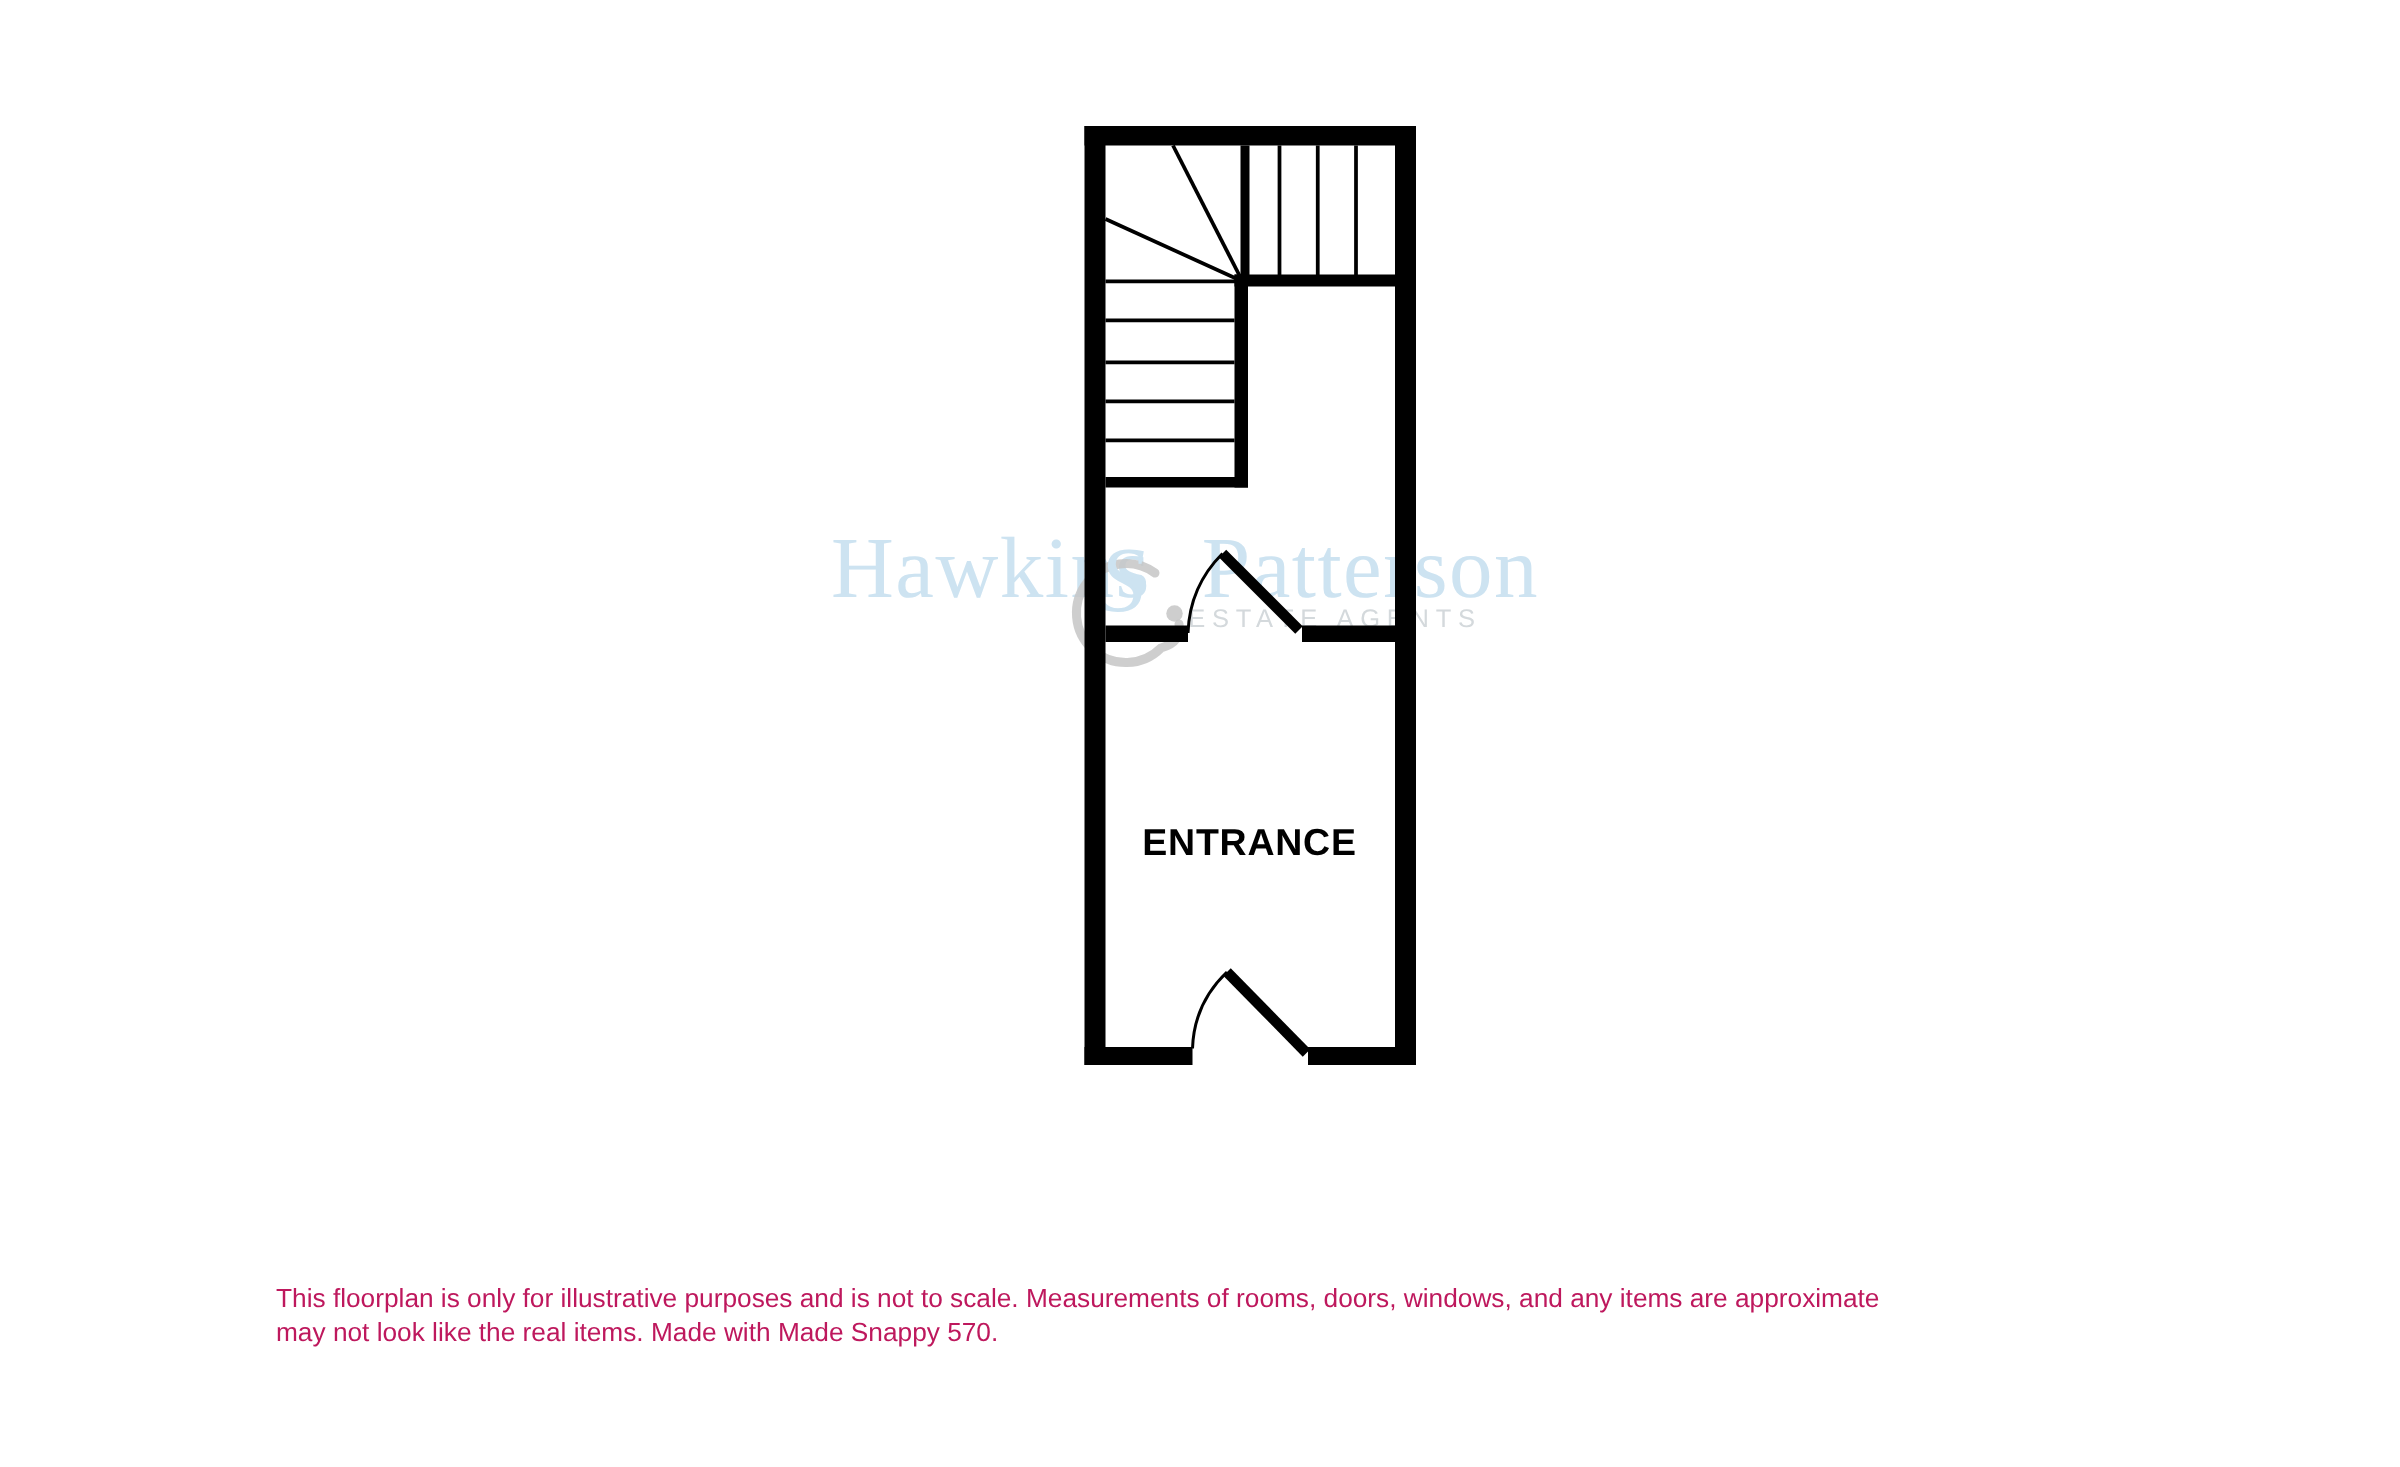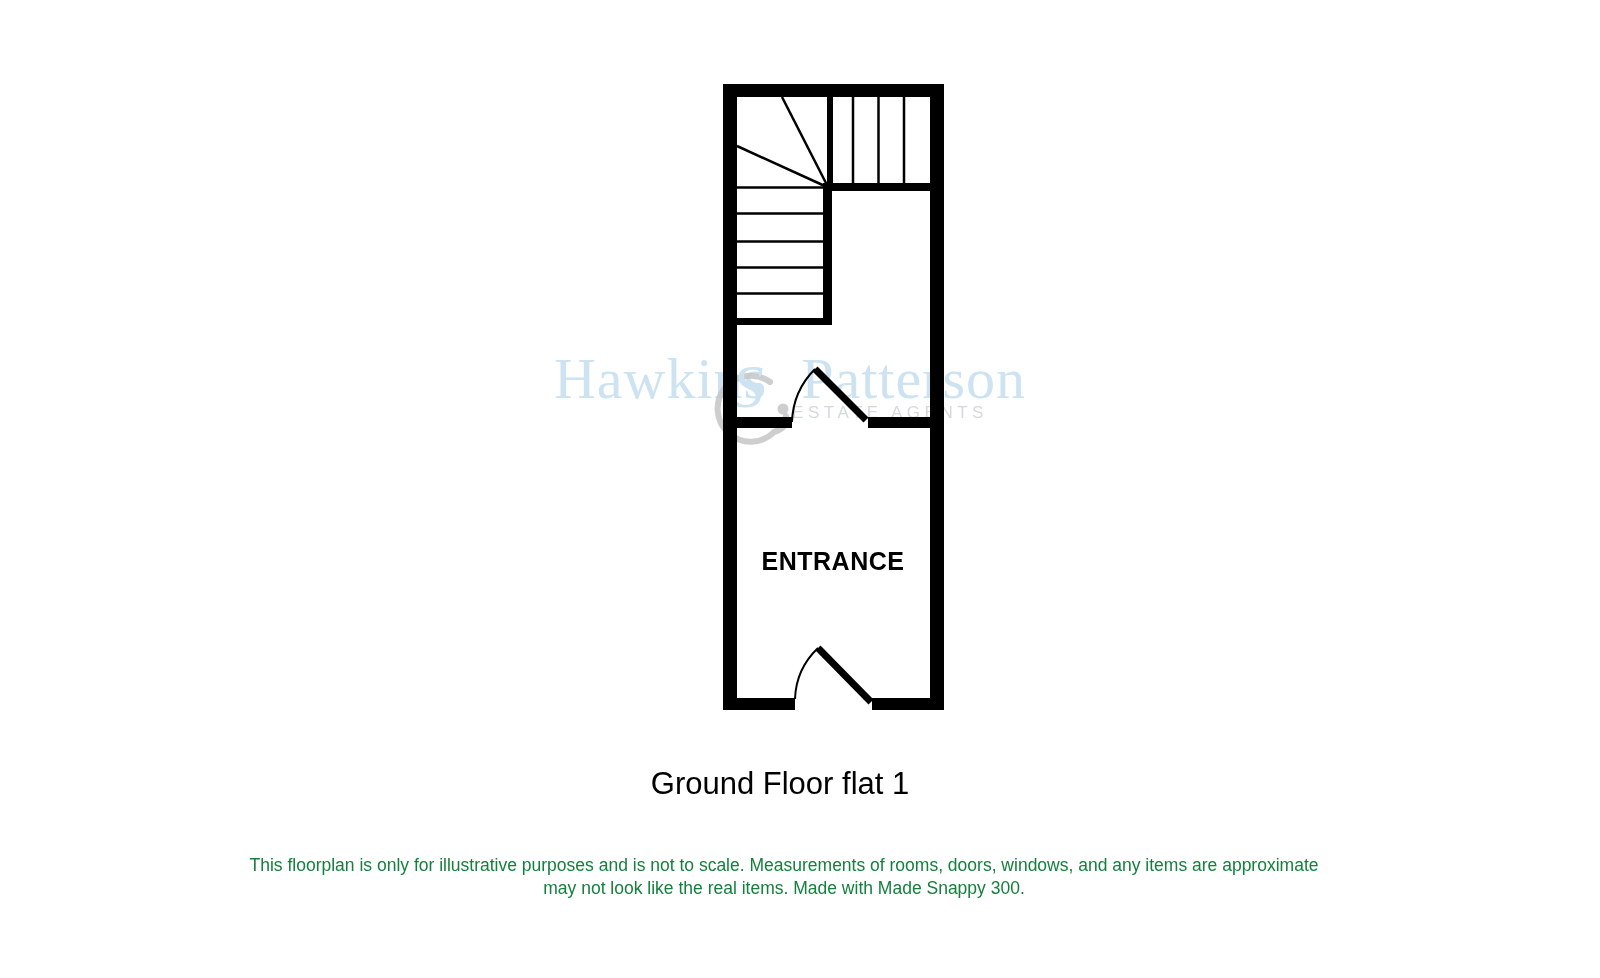--- a/index.html
+++ b/index.html
@@ -74,24 +74,24 @@
     font-size: 31px;
     color: #000000;
   }
   .disclaimer {
     position: absolute;
     z-index: 3;
     left: 784px;
     top: 854px;
     transform: translateX(-50%);
     width: 1200px;
-    text-align: center;
+    text-align: left;
     font-size: 17.5px;
     line-height: 23px;
-    color: #15803d;
+    color: #be185d;
   }
 </style>
 </head>
 <body>
 
 <div class="page">
 
   <div class="watermark-layer">
     <div class="watermark-text">
       <span class="brand-first">Hawkins</span><span class="brand-second">Patterson</span>
@@ -146,20 +146,19 @@
     </g>
 
     <g>
       <line x1="871" y1="702" x2="818" y2="648" stroke="#000000" stroke-width="7"></line>
       <path d="M 818 648 Q 796 669 795 699" fill="none" stroke="#000000" stroke-width="2"></path>
     </g>
 
     <text class="entrance-label" x="833" y="570" text-anchor="middle">ENTRANCE</text>
   </svg>
 
-  <div class="floor-title">Ground Floor flat 1</div>
 
   <div class="disclaimer">
     <div>This floorplan is only for illustrative purposes and is not to scale. Measurements of rooms, doors, windows, and any items are approximate</div>
-    <div>may not look like the real items. Made with Made Snappy 300.</div>
+    <div>may not look like the real items. Made with Made Snappy 570.</div>
   </div>
 
 </div>
 
 </body></html>

